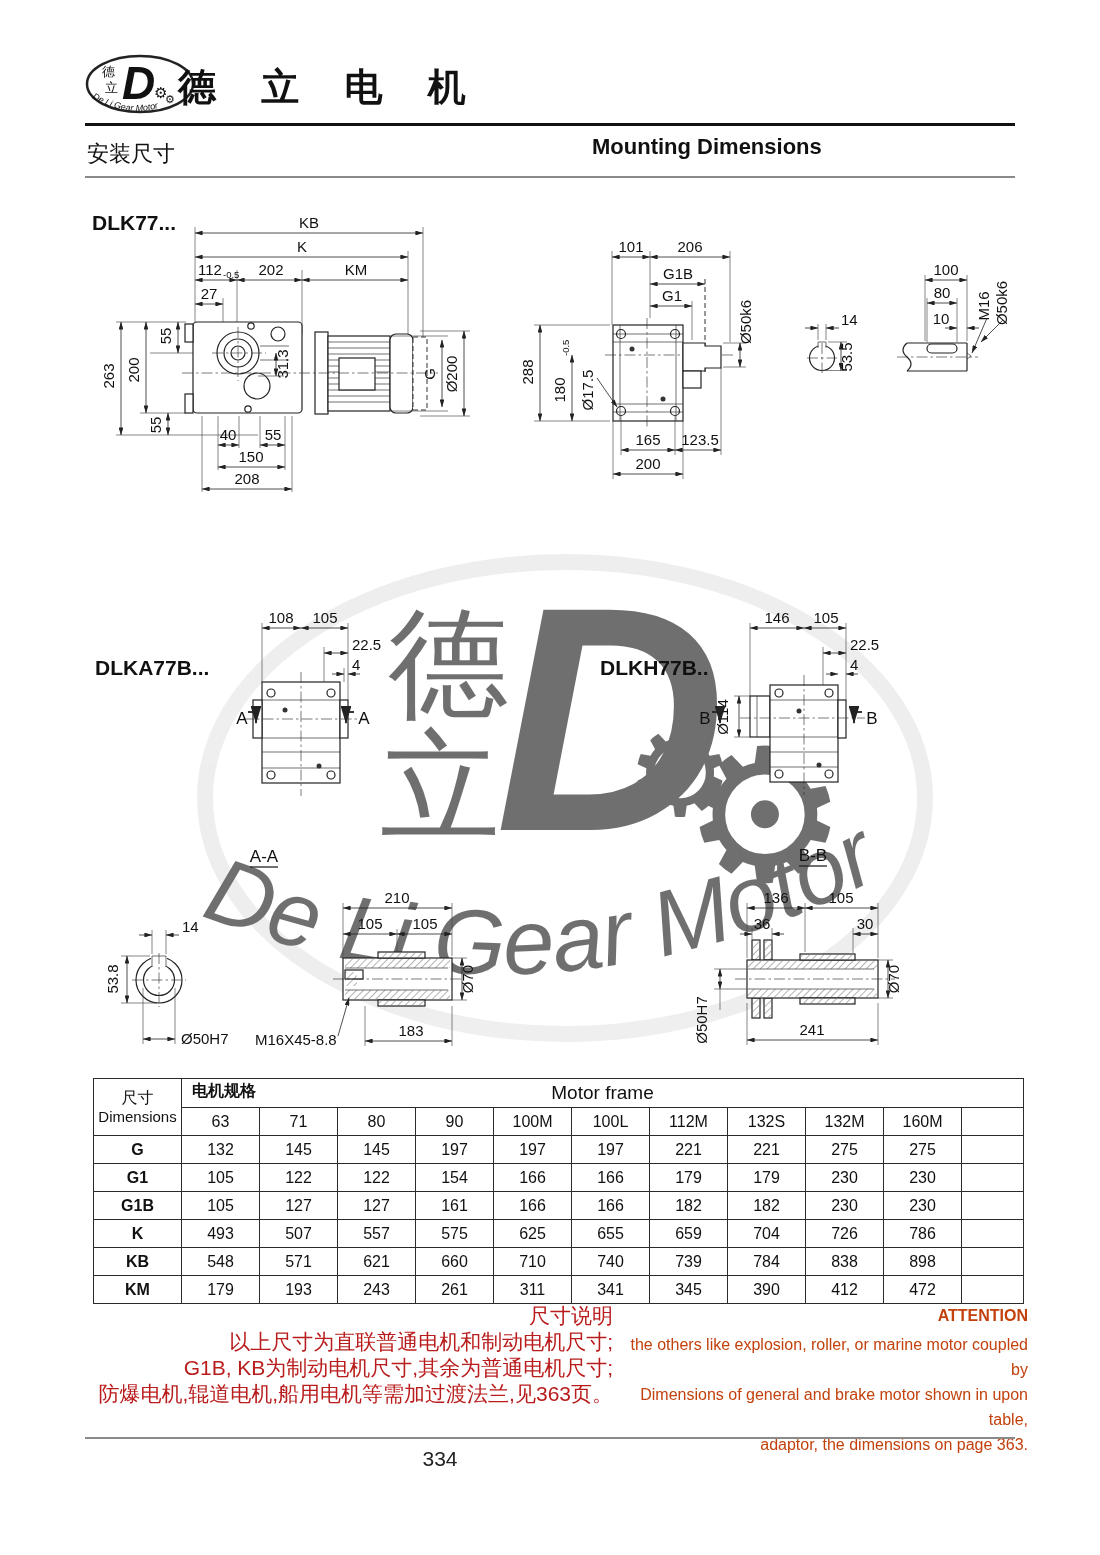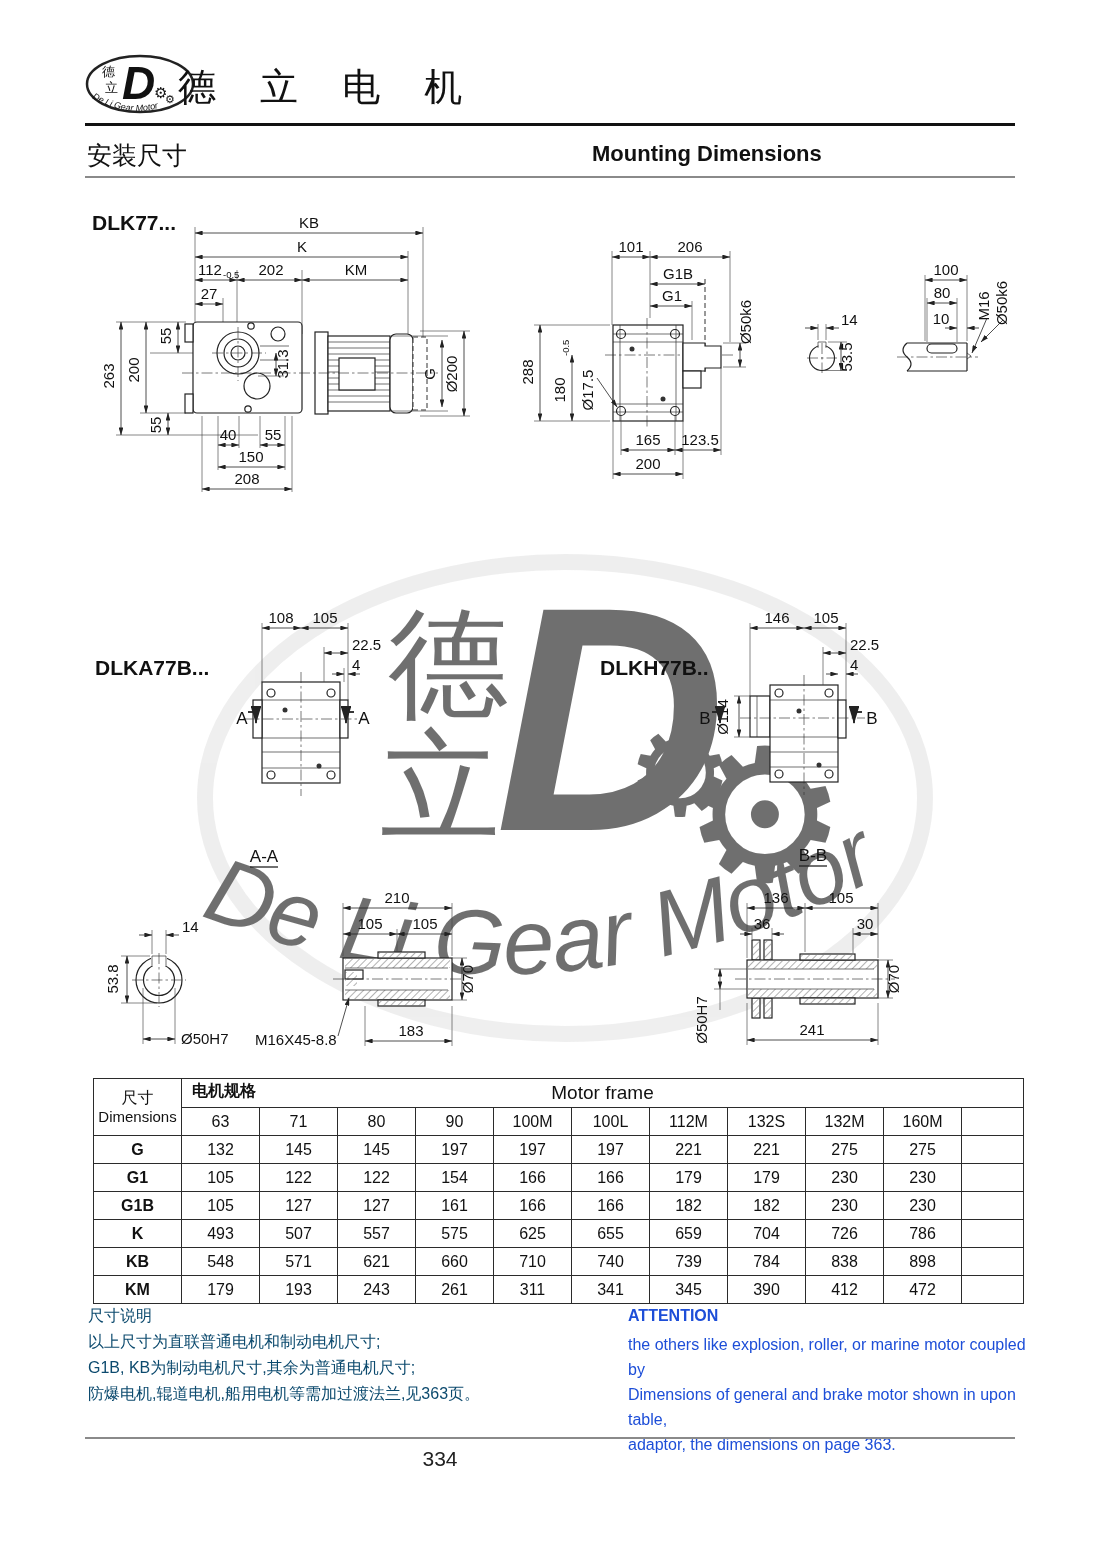--- a/index.html
+++ b/index.html
@@ -1,25 +1,25 @@
 <!DOCTYPE html>
 <html lang="zh"><head>
 <meta charset="utf-8">
 <style>
   html,body{margin:0;padding:0;background:#f2f2f2;}
   .page{position:relative;width:1100px;height:1555px;background:#fff;margin:0 auto;
         font-family:"Liberation Sans",sans-serif;color:#1a1a1a;overflow:hidden;}
   .abs{position:absolute;}
   
-  .brand{left:178px;top:62px;font-family:"DejaVu Serif",serif;font-weight:normal;
+  .brand{left:178px;top:62px;font-family:"DejaVu Serif",serif;font-weight:bold;
          font-size:38px;letter-spacing:16px;color:#111;}
   .rule-thick{left:85px;top:123px;width:930px;height:3px;background:#111;}
   .rule-thin{left:85px;width:930px;height:2px;background:#8a8a8a;}
-  .title-cn{left:87px;top:139px;font-size:25px;color:#111;}
-  .title-en{left:592px;top:141px;font-size:22px;font-weight:bold;color:#111;}
+  .title-cn{left:87px;top:139px;font-size:22px;color:#111;}
+  .title-en{left:592px;top:134px;font-size:22px;font-weight:bold;color:#111;}
   
   svg text{font-family:"Liberation Sans",sans-serif;fill:#111;}
   .o{fill:#fff;stroke:#222;stroke-width:1.2;}
   .ol{fill:none;stroke:#222;stroke-width:1.2;}
   .tn{stroke:#333;stroke-width:0.7;fill:none;}
   .ext{stroke:#444;stroke-width:0.65;fill:none;}
   .dim{stroke:#222;stroke-width:0.8;fill:none;}
   .cl{stroke:#333;stroke-width:0.65;fill:none;stroke-dasharray:11 3 2.5 3;}
   .dsh{fill:#fff;stroke:#333;stroke-width:1;stroke-dasharray:5 3;}
   .hf{fill:url(#hatch);stroke:none;}
@@ -33,23 +33,23 @@
   .dimtable td{border:1.2px solid #2b2b2b;text-align:center;font-size:16px;
                padding:3px 2px;height:21px;color:#111;background:#fff;}
   .dimtable .corner{font-size:15px;line-height:1.15;}
   .dimtable .corner .cn{font-size:16px;}
   .dimtable .group{position:relative;height:22px;}
   .dimtable .group .g-cn{position:absolute;left:10px;top:2px;font-weight:bold;font-size:16px;}
   .dimtable .group .g-en{position:absolute;left:0;right:0;top:3px;text-align:center;font-size:19px;}
   .dimtable .fr{font-weight:normal;}
   .dimtable .rowlabel{font-weight:bold;}
   
-  .notes{left:88px;top:1303px;width:525px;font-size:16px;line-height:26px;color:#0c4a6e;}
+  .notes{left:88px;top:1303px;width:525px;font-size:21px;line-height:26px;color:#b91c1c;text-align:right;}
   .notes div{margin-bottom:0;}
-  .attention{left:628px;top:1303px;width:400px;font-size:16px;line-height:25px;color:#1d4ed8;}
+  .attention{left:628px;top:1303px;width:400px;font-size:16px;line-height:25px;color:#c2410c;text-align:right;}
   .attention .at-title{font-weight:bold;font-size:16px;margin-bottom:4px;}
   .pagenum{left:0;top:1447px;width:880px;text-align:center;font-size:21px;color:#222;}
   .wm{pointer-events:none;}
 </style>
 </head>
 <body>
 
 <div class="page">
 
   <svg width="0" height="0" style="position:absolute">

